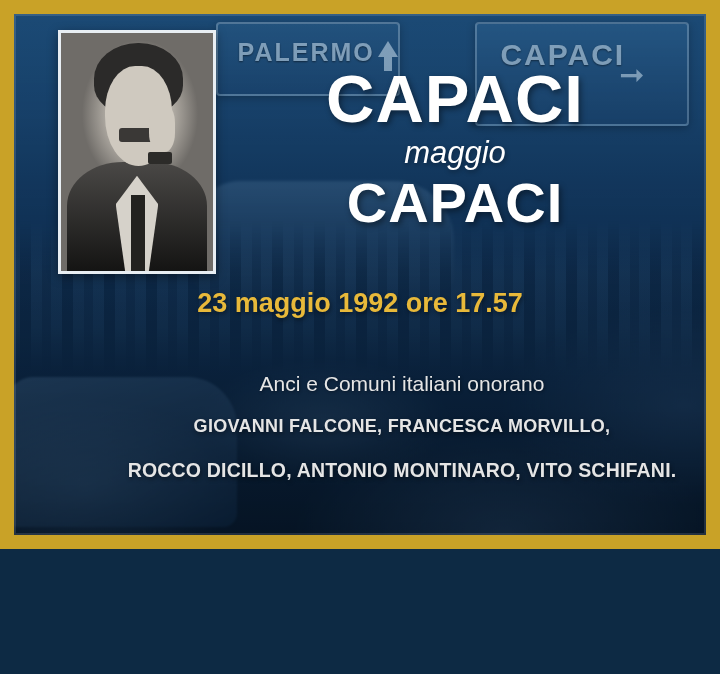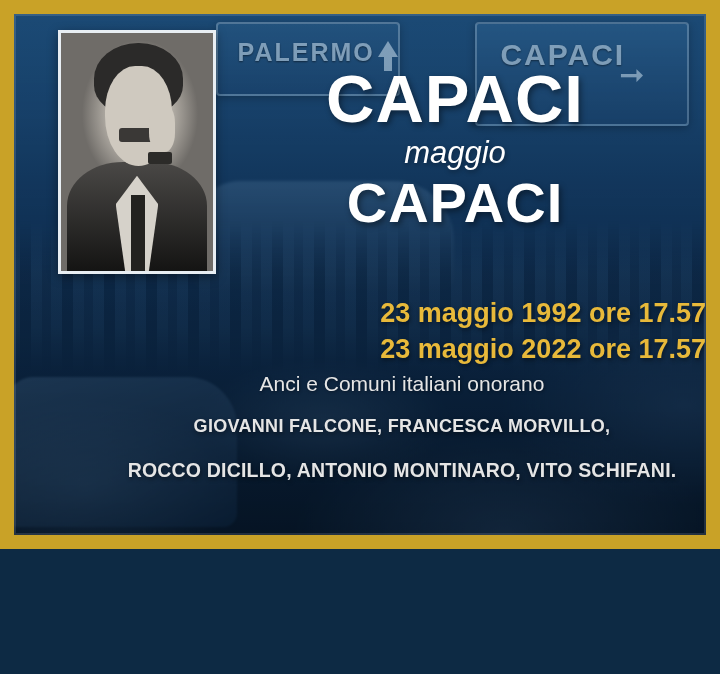--- a/index.html
+++ b/index.html
@@ -262,23 +262,23 @@
     font-size: 56px;
     font-weight: bold;
     line-height: 1.02;
     letter-spacing: 1px;
     text-shadow: 2px 3px 6px rgba(0,0,0,.45);
   }
 
   .dates {
     position: absolute;
     left: 0;
-    top: 282px;
+    top: 272px;
     width: 100%;
-    text-align: right;
+    text-align: center;
     color: #e8b93a;
     font-weight: bold;
     font-size: 27px;
     line-height: 1.32;
     text-shadow: 1px 2px 4px rgba(0,0,0,.45);
   }
 
   .body-text {
     position: absolute;
     left: 0;
@@ -368,21 +368,20 @@
     </div>
 
     <div class="titleblock">
       <div class="t-capaci">CAPACI</div>
       <div class="t-chiama">maggio</div>
       <div class="t-italia">CAPACI</div>
     </div>
 
     <div class="dates">
       <div>23 maggio 1992 ore 17.57</div>
-      <div>23 maggio 2022 ore 17.57</div>
     </div>
 
     <div class="body-text">
       <div class="bt-line">Anci e Comuni italiani onorano</div>
       <div class="names-main">GIOVANNI FALCONE, FRANCESCA MORVILLO,</div>
       <div class="names-sub">ROCCO DICILLO, ANTONIO MONTINARO, VITO SCHIFANI.</div>
     </div>
 
     <div class="logo">
       <div class="logo-box">

